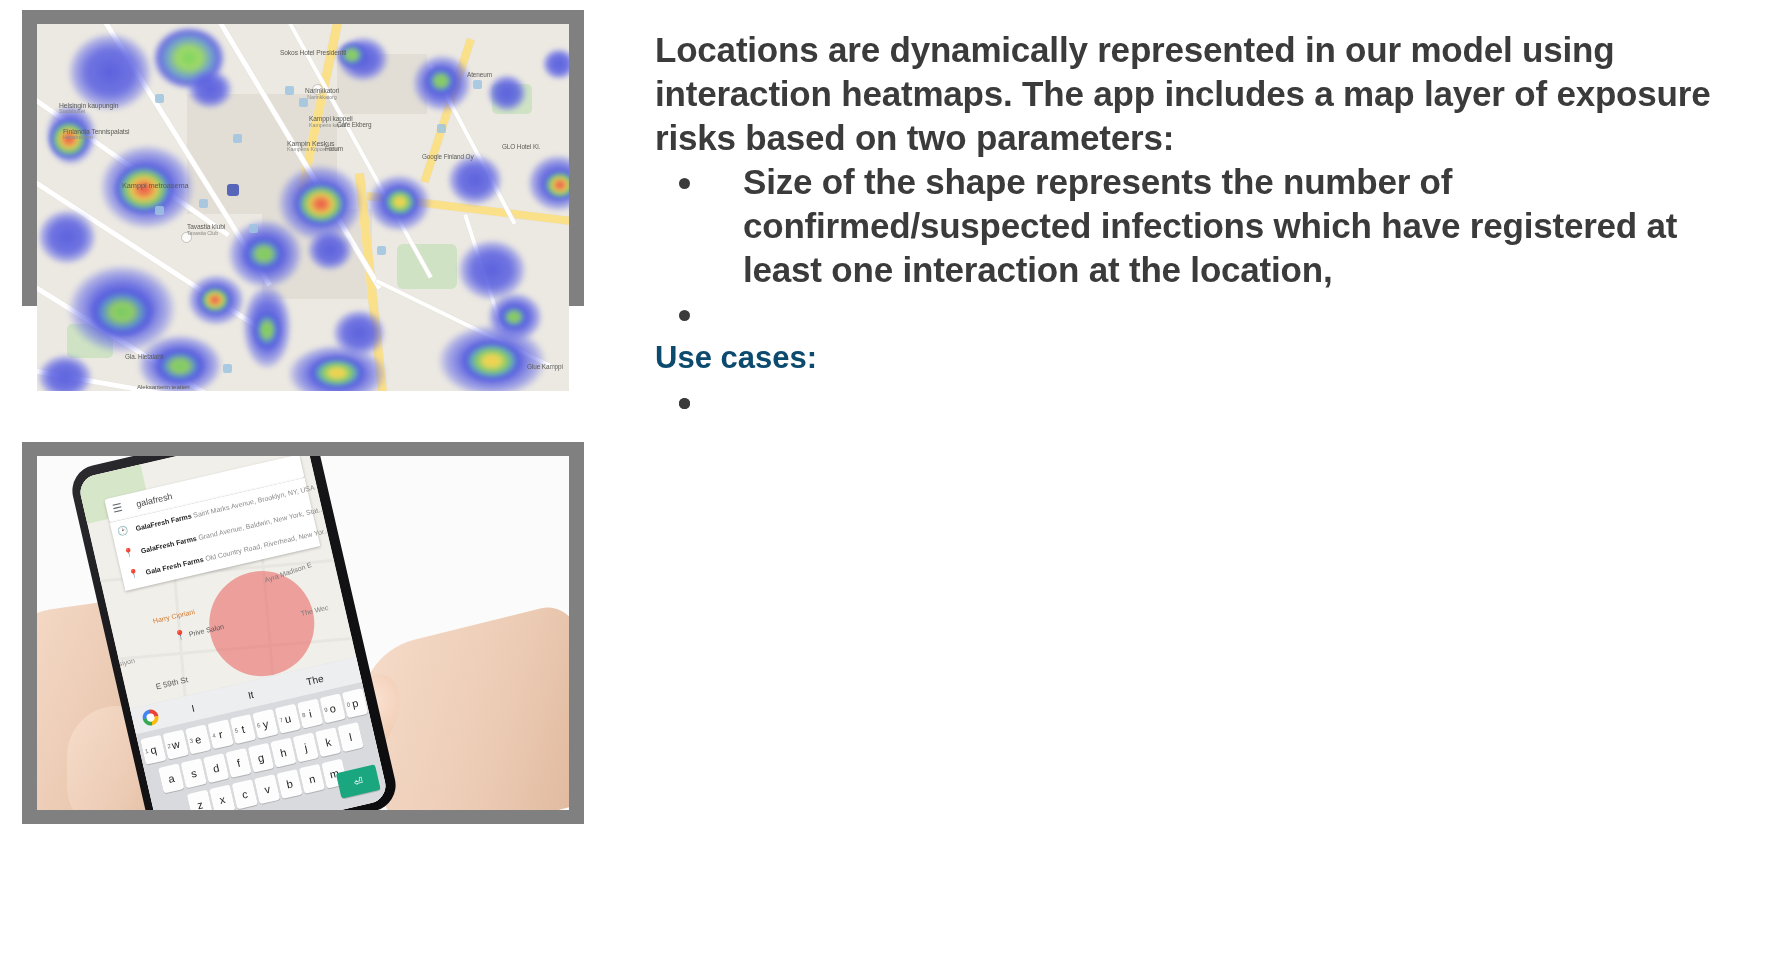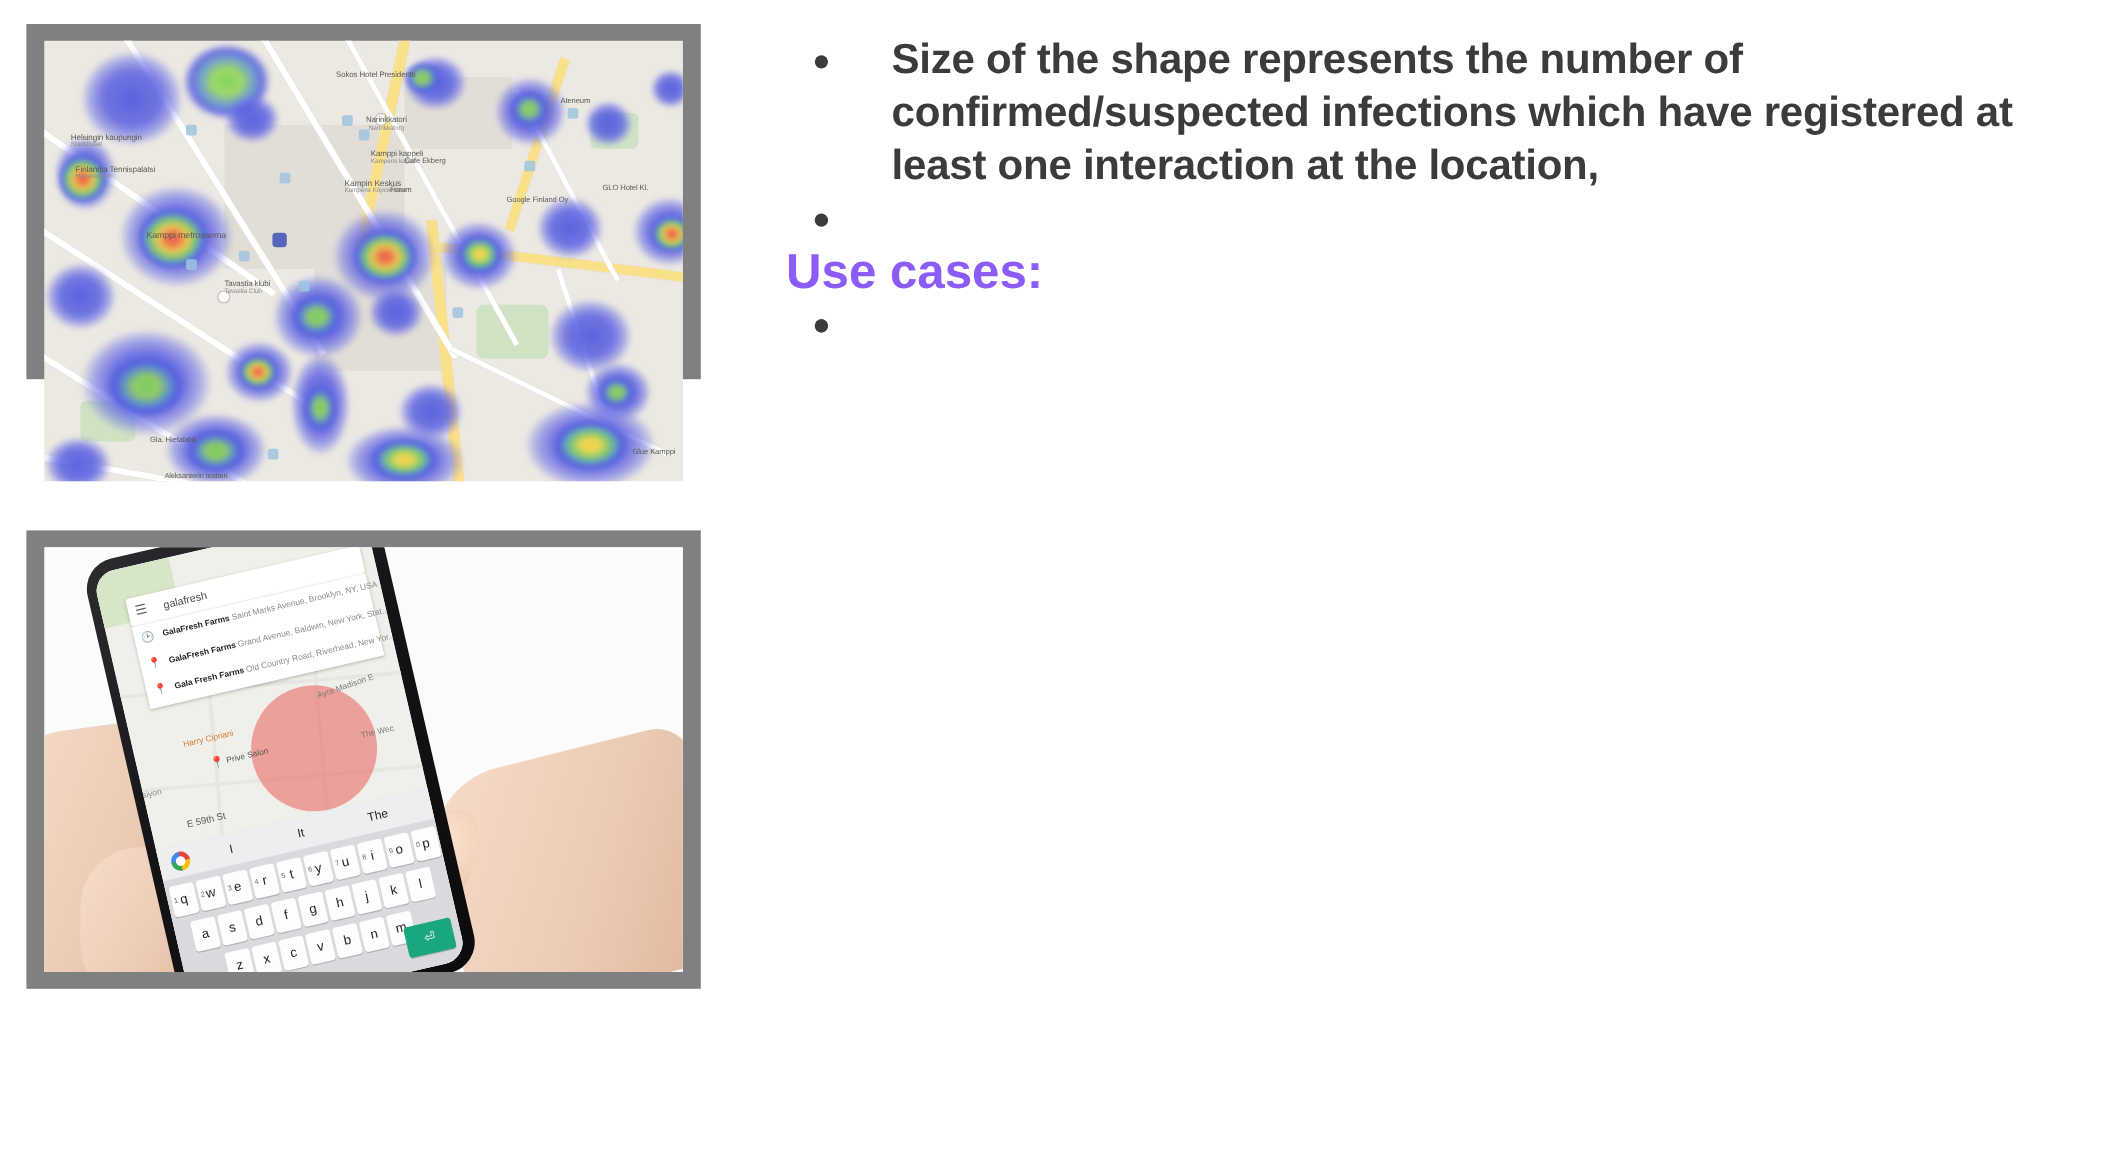--- a/index.html
+++ b/index.html
@@ -25,21 +25,21 @@
     position: absolute;
     background: #808080;
     box-sizing: border-box;
   }
   .figure-inner {
     position: absolute;
     overflow: hidden;
     background: #eae7e0;
   }
 
-  #map-figure { left: 22px; top: 20px; width: 562px; height: 296px; }
+  #map-figure { left: 22px; top: 10px; width: 562px; height: 296px; }
   #map-inner  { left: 15px; top: 14px; width: 532px; height: 367px; }
 
   #phone-figure { left: 22px; top: 442px; width: 562px; height: 382px; }
   #phone-inner  { left: 15px; top: 14px; width: 532px; height: 354px; background:#ffffff; }
 
   
   .map-base {
     position: absolute; inset: 0;
     background: #ece9e2;
   }
@@ -220,23 +220,23 @@
     position: absolute;
     left: 24px;
     top: 18px;
     width: 11px; height: 11px;
     border-radius: 50%;
     background: #3b3b3b;
   }
   .section-title {
     font-family: "Liberation Sans", sans-serif;
     font-weight: 700;
-    font-size: 41px;
+    font-size: 31px;
     line-height: 44px;
-    color: #8b5cf6;
+    color: #0c4a6e;
     margin: 0;
   }
   .gap { height: 44px; }
 </style>
 </head>
 <body>
 
 <div class="slide">
 
   <div class="left-col">
@@ -500,20 +500,21 @@
           <div class="ps-key" style="left:186px;top:345px;width:40px;height:26px;background:#1aa67e;color:#fff;line-height:26px;font-size:11px;">⏎</div>
 
           <div class="ps-icon" style="left:44px;top:352px;font-size:11px;color:#3b3b3b;">🌐</div>
         </div>
       </div>
     </div>
   </div>
 
   <div class="right-col">
 
+    <p class="body-text">Locations are dynamically represented in our model using interaction heatmaps. The app includes a map layer of exposure risks based on two parameters:</p>
 
     <ul class="bullet-list">
       <li class="bullet-item">
         <span class="dot"></span>
         <span>Size of the shape represents the number of confirmed/suspected infections which have registered at least one interaction at the location,</span>
       </li>
       <li class="bullet-item">
         <span class="dot"></span>
       </li>
     </ul>

